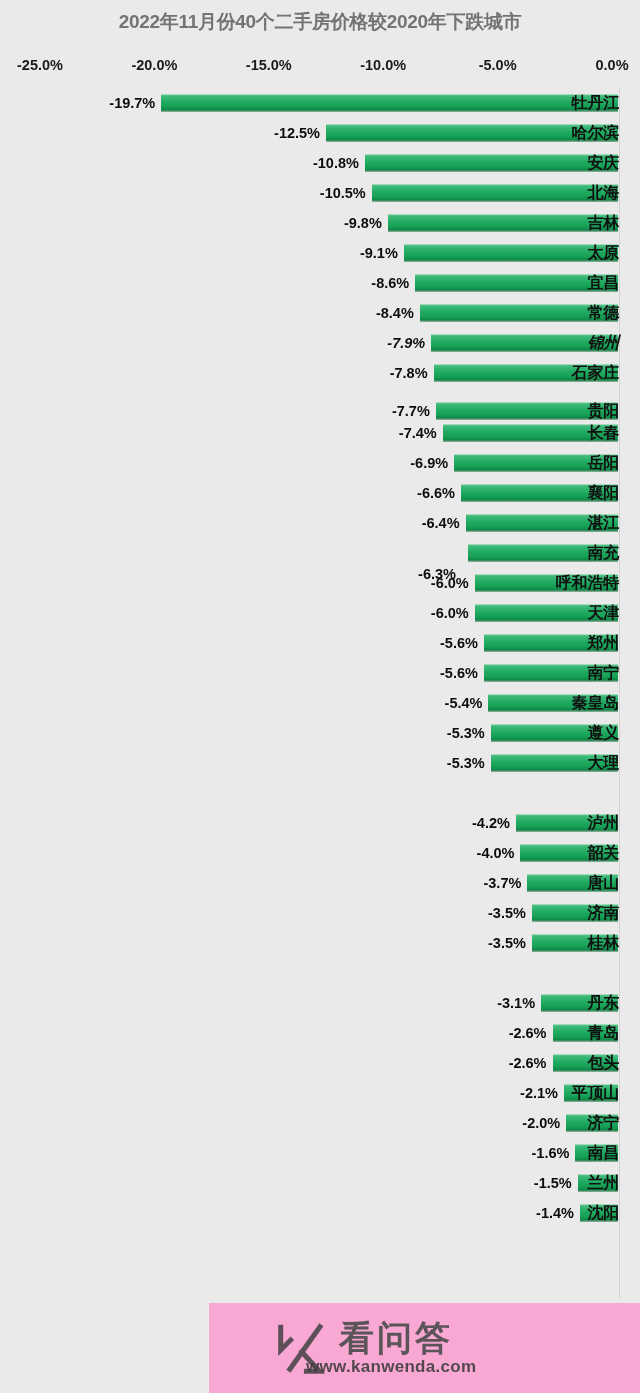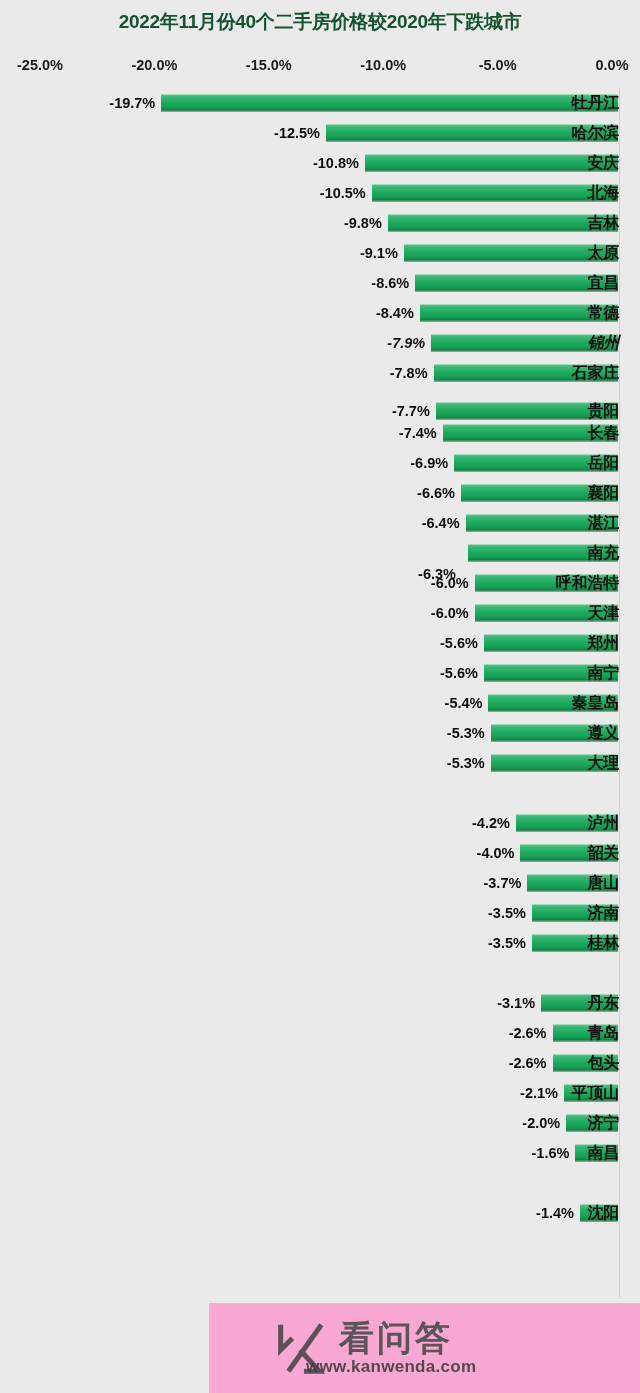--- a/index.html
+++ b/index.html
@@ -24,21 +24,21 @@
 
   
   .chart-title {
     position: absolute;
     top: 9px;
     left: 0;
     width: 640px;
     text-align: center;
     font-size: 19px;
     font-weight: bold;
-    color: #14532d;
+    color: #737373;
     letter-spacing: -0.3px;
     white-space: nowrap;
   }
 
   
   .axis-band {
     position: absolute;
     top: 57px;
     left: 0;
     width: 640px;
@@ -348,20 +348,25 @@
       <div class="bar-row" style="top: 1020px;">
         <div class="bar-value" style="right: 79.76px;">-2.0%</div>
         <div class="bar-shape" style="left: 566.24px; width: 51.76px;"></div>
         <div class="bar-label">济宁</div>
       </div>
       <div class="bar-row" style="top: 1050px;">
         <div class="bar-value" style="right: 70.608px;">-1.6%</div>
         <div class="bar-shape" style="left: 575.392px; width: 42.608px;"></div>
         <div class="bar-label">南昌</div>
       </div>
+      <div class="bar-row" style="top: 1080px;">
+        <div class="bar-value" style="right: 68.32px;">-1.5%</div>
+        <div class="bar-shape" style="left: 577.68px; width: 40.32px;"></div>
+        <div class="bar-label">兰州</div>
+      </div>
       <div class="bar-row" style="top: 1110px;">
         <div class="bar-value" style="right: 66.032px;">-1.4%</div>
         <div class="bar-shape" style="left: 579.968px; width: 38.032px;"></div>
         <div class="bar-label">沈阳</div>
       </div>
     </div>
 
   <div class="watermark">
     <div class="wm-inner">
       <svg class="wm-logo" viewBox="0 0 64 64">

